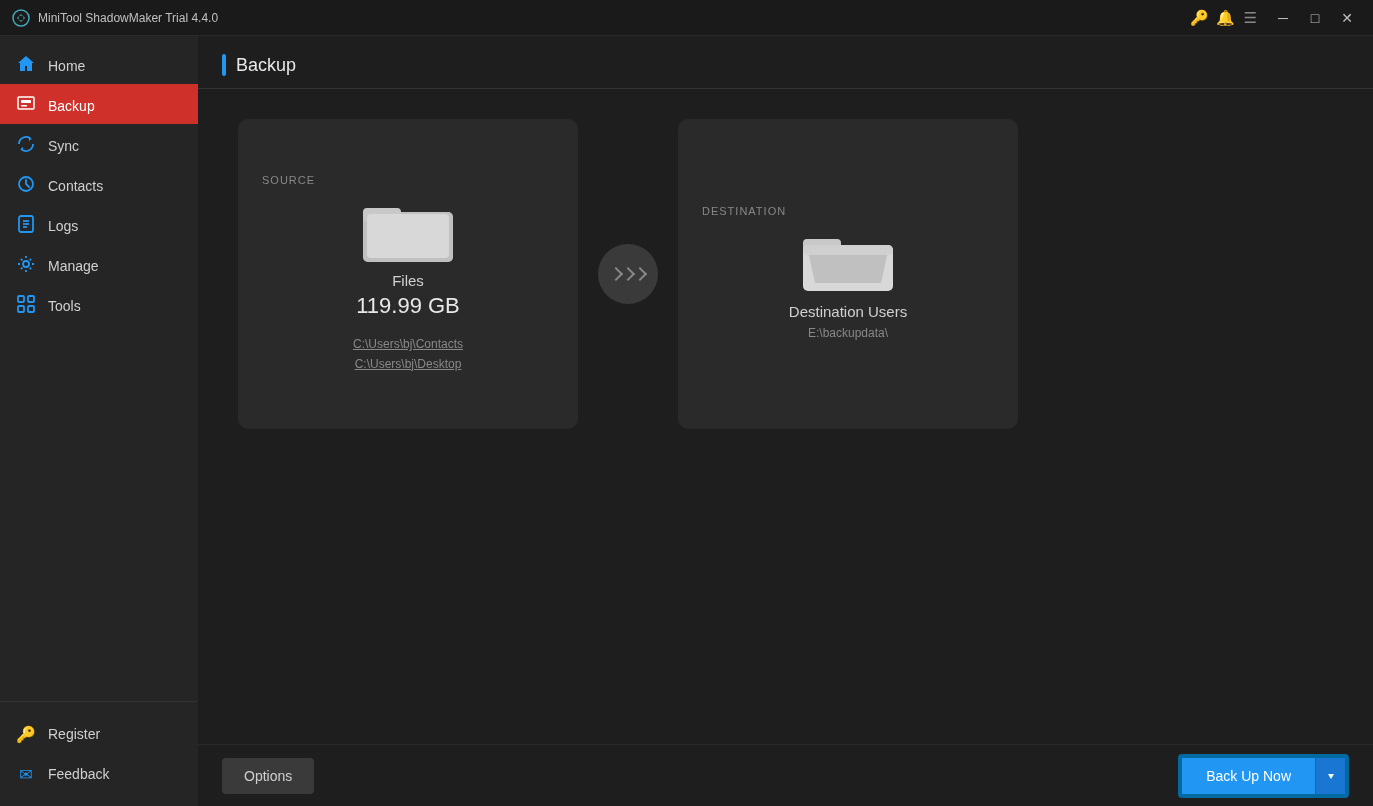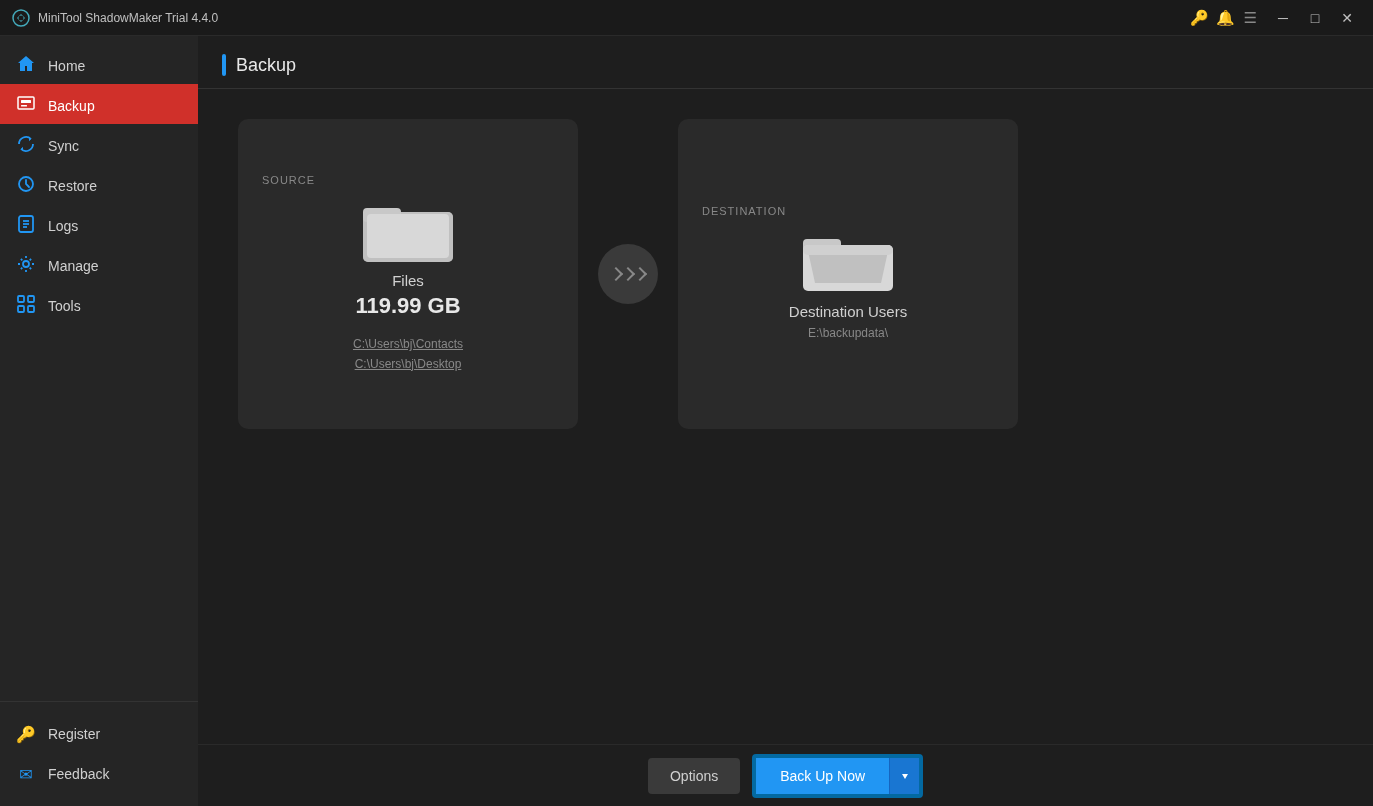--- a/index.html
+++ b/index.html
@@ -183,21 +183,21 @@
 
     .card-type-label {
       font-size: 15px;
       color: #d0d0d0;
       margin-bottom: 4px;
     }
 
     .card-size {
       font-size: 22px;
       color: #e8e8e8;
-      font-weight: 700;
+      font-weight: 400;
       margin-bottom: 16px;
       text-align: right;
     }
 
     .card-paths {
       font-size: 12px;
       color: #888;
       text-align: center;
       line-height: 1.6;
     }
@@ -228,21 +228,21 @@
     .destination-card .card-size {
       font-size: 18px;
       color: #e8e8e8;
     }
 
     
     .bottom-bar {
       height: 62px;
       display: flex;
       align-items: center;
-      justify-content: center;
+      justify-content: space-between;
       padding: 0 24px;
       gap: 12px;
       border-top: 1px solid #2a2a2a;
     }
 
     .options-btn {
       padding: 10px 22px;
       background: #3a3a3a;
       border: none;
       border-radius: 4px;
@@ -340,21 +340,21 @@
         <span>Sync</span>
       </div>
 
       <div class="sidebar-item">
         <span class="sidebar-item-icon">
           <svg width="20" height="20" viewBox="0 0 20 20" fill="none" stroke="#2196F3" stroke-width="1.8">
             <circle cx="10" cy="10" r="7"></circle>
             <path d="M10 6v4l3 3" stroke-linecap="round"></path>
           </svg>
         </span>
-        <span>Restore</span>
+        <span>Contacts</span>
       </div>
 
       <div class="sidebar-item">
         <span class="sidebar-item-icon">
           <svg width="20" height="20" viewBox="0 0 20 20" fill="none" stroke="#2196F3" stroke-width="1.8">
             <rect x="3" y="2" width="14" height="16" rx="2"></rect>
             <line x1="7" y1="7" x2="13" y2="7"></line>
             <line x1="7" y1="10" x2="13" y2="10"></line>
             <line x1="7" y1="13" x2="11" y2="13"></line>
           </svg>

